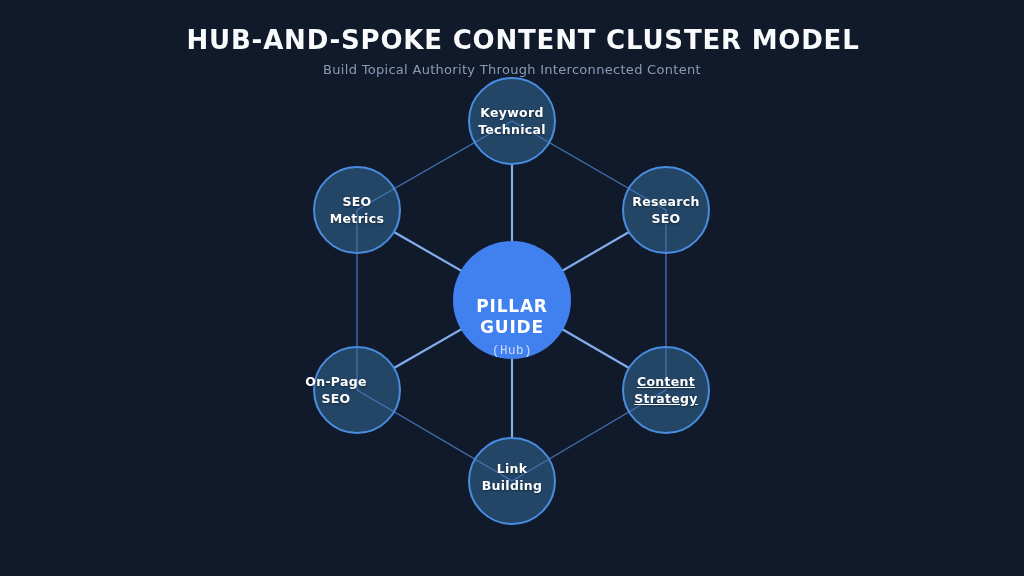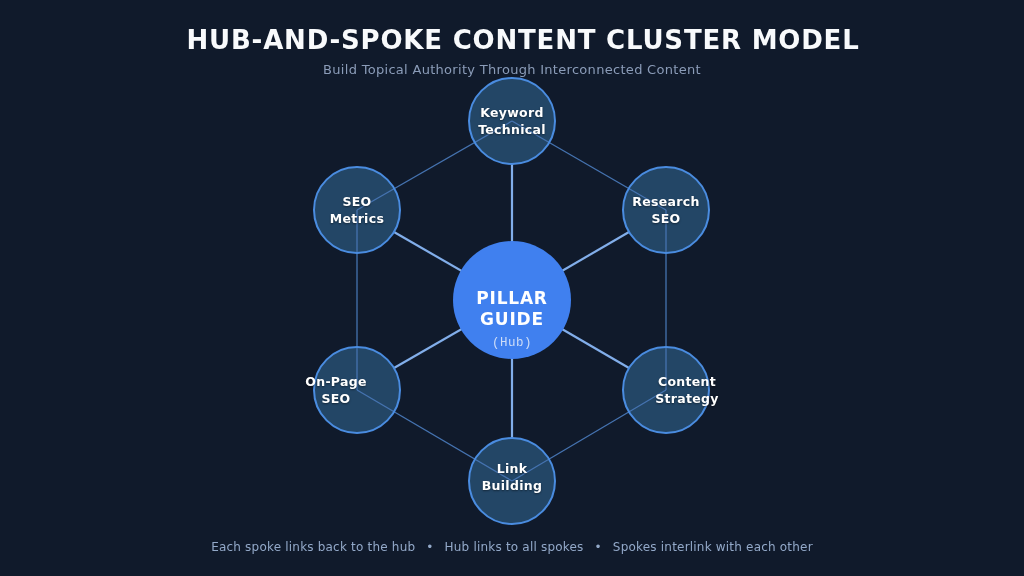--- a/index.html
+++ b/index.html
@@ -45,21 +45,21 @@
     font-weight: bold;
     line-height: 17px;
     letter-spacing: 0.3px;
     text-shadow: 0 1px 2px rgba(0,0,0,0.45);
     white-space: nowrap;
   }
   .node-label span { display: block; text-align: center; }
 
   .hub-label {
     position: absolute;
-    left: 512px; top: 319px;
+    left: 512px; top: 327px;
     transform: translate(-50%, -50%);
     text-align: center;
     white-space: nowrap;
   }
   .hub-label .hub-main {
     display: block;
     color: var(--hub-text, #ffffff);
     font-size: 17px;
     font-weight: bold;
     line-height: 21px;
@@ -137,21 +137,21 @@
   </svg>
 
   <div class="node-label" style="left:512px; top:121px;">
     <span>Keyword</span>
     <span>Technical</span>
   </div>
   <div class="node-label" style="left:666px; top:210px;">
     <span>Research</span>
     <span>SEO</span>
   </div>
-  <div class="node-label" style="left:687px; top:390px;">
+  <div class="node-label" style="left:666px; top:390px;text-decoration:underline;">
     <span>Content</span>
     <span>Strategy</span>
   </div>
   <div class="node-label" style="left:512px; top:477px;">
     <span>Link</span>
     <span>Building</span>
   </div>
   <div class="node-label" style="left:336px; top:390px;">
     <span>On-Page</span>
     <span>SEO</span>
@@ -160,17 +160,14 @@
     <span>SEO</span>
     <span>Metrics</span>
   </div>
 
   <div class="hub-label">
     <span class="hub-main">PILLAR</span>
     <span class="hub-main">GUIDE</span>
     <span class="hub-sub">(Hub)</span>
   </div>
 
-  <div class="footer">
-    <span>Each spoke links back to the hub</span><span class="sep">•</span><span>Hub links to all spokes</span><span class="sep">•</span><span>Spokes interlink with each other</span>
-  </div>
 
 </div>
 
 </body></html>

